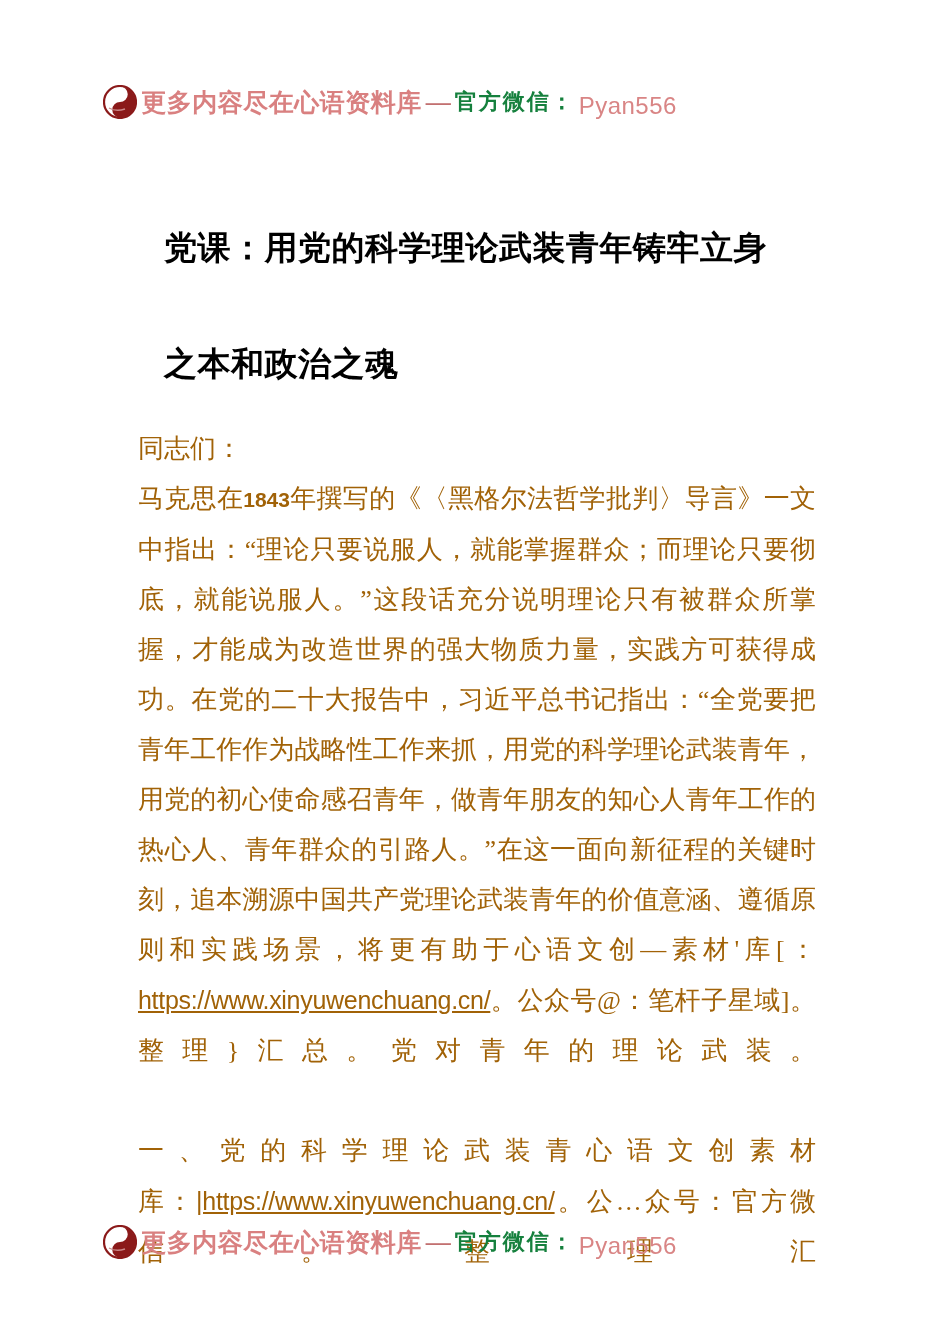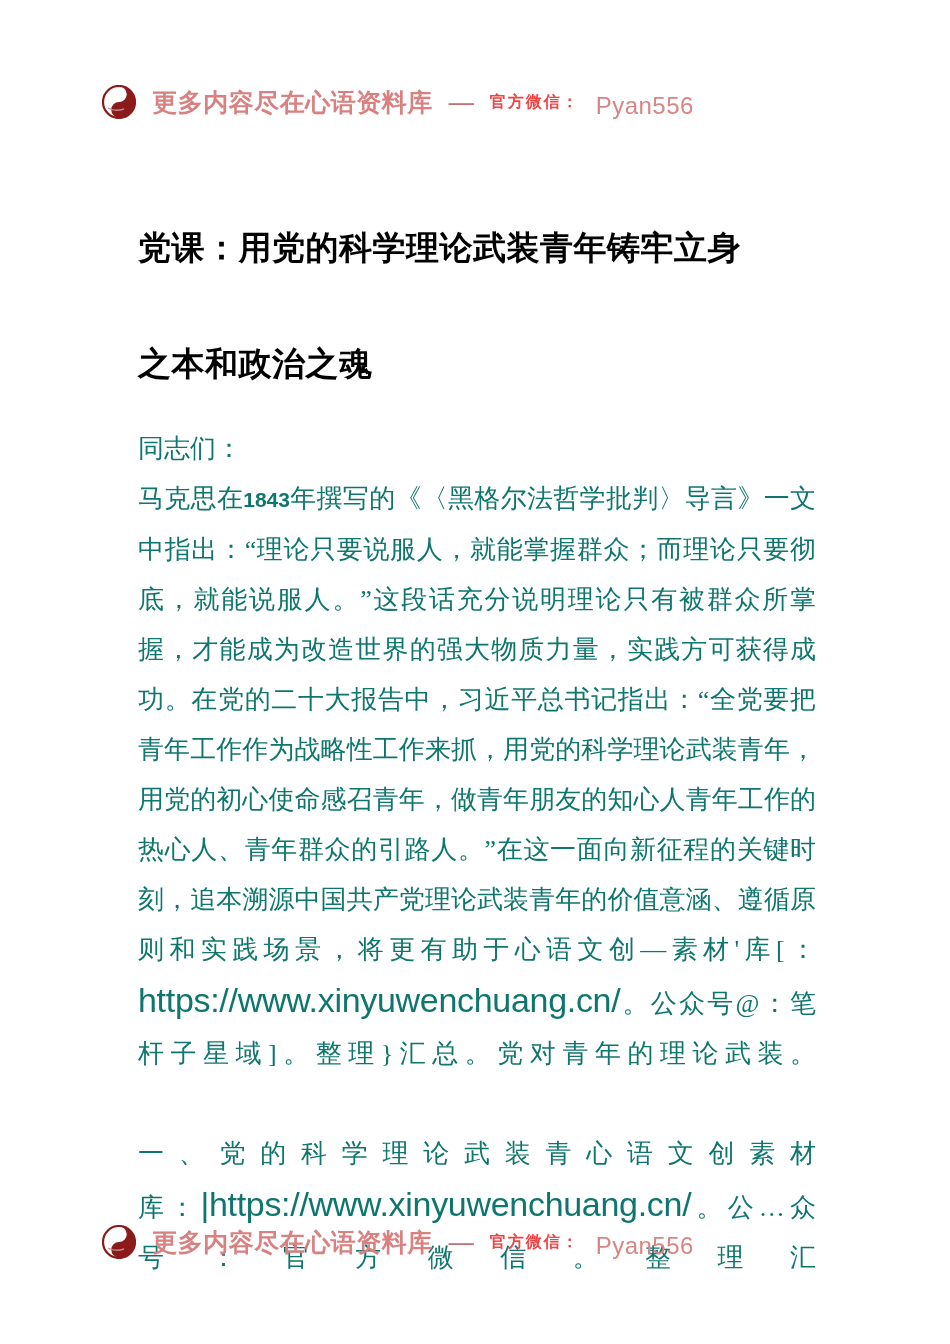--- a/index.html
+++ b/index.html
@@ -18,26 +18,26 @@
   .page {
     position: relative;
     width: 950px;
     height: 1344px;
     box-sizing: border-box;
   }
 
   
   .watermark {
     position: absolute;
-    left: 8px;
+    left: 0;
     width: 780px;
     display: flex;
     align-items: center;
     justify-content: center;
-    gap: 16px;
+    gap: 4px;
     white-space: nowrap;
   }
   .watermark-header { top: 84px; }
   .watermark-footer { top: 1224px; }
 
   .wm-logo {
     width: 34px;
     height: 34px;
     flex: 0 0 34px;
     position: relative;
@@ -53,23 +53,23 @@
     letter-spacing: 0.5px;
   }
   .wm-text-dash {
     font-family: "Liberation Serif", "DejaVu Serif", serif;
     font-size: 25px;
     font-weight: bold;
     color: #c27070;
   }
   .wm-text-label {
     font-family: "Liberation Serif", "DejaVu Serif", serif;
-    font-size: 16px;
+    font-size: 22px;
     font-weight: bold;
-    color: #ef4444;
+    color: #15803d;
     letter-spacing: 2px;
   }
   .wm-text-id {
     font-family: "Liberation Sans", "DejaVu Sans", sans-serif;
     font-size: 24px;
     font-weight: normal;
     color: #d98585;
     letter-spacing: 0.5px;
     margin-top: 8px;
   }
@@ -81,52 +81,53 @@
     top: 168px;
     width: 675px;
     text-align: center;
     font-family: "Liberation Serif", "DejaVu Serif", serif;
     font-size: 33px;
     font-weight: bold;
     color: #000000;
     line-height: 116px;
     letter-spacing: 0.5px;
   }
-  .title-line { display: block; white-space: nowrap; }
+  .title-line { display: block; white-space: nowrap; margin-left: 26px; }
   .title-line-1 { text-align: left; }
   .title-line-2 { text-align: left; }
 
   
   .doc-body {
     position: absolute;
     left: 138px;
     top: 424px;
     width: 678px;
   }
   .para {
     font-family: "Liberation Serif", "DejaVu Serif", serif;
     font-size: 26px;
-    color: #0f766e;
+    color: #a16207;
     line-height: 50px;
     margin: 0;
     text-align: justify;
     text-justify: inter-character;
     letter-spacing: 0px;
   }
   .para-salutation { text-align: left; }
   .para-justified { text-align: justify; }
   .para-justified::after {
     content: "";
     display: inline-block;
     width: 100%;
   }
   .ascii {
     font-family: "Liberation Sans", "DejaVu Sans", sans-serif;
-    font-size: 34px;
+    font-size: 25px;
     letter-spacing: -0.3px;
+    text-decoration: underline;
   }
   .num {
     font-family: "Liberation Sans", "DejaVu Sans", sans-serif;
     font-weight: bold;
     font-size: 21px;
   }
 </style>
 </head>
 <body>
 

